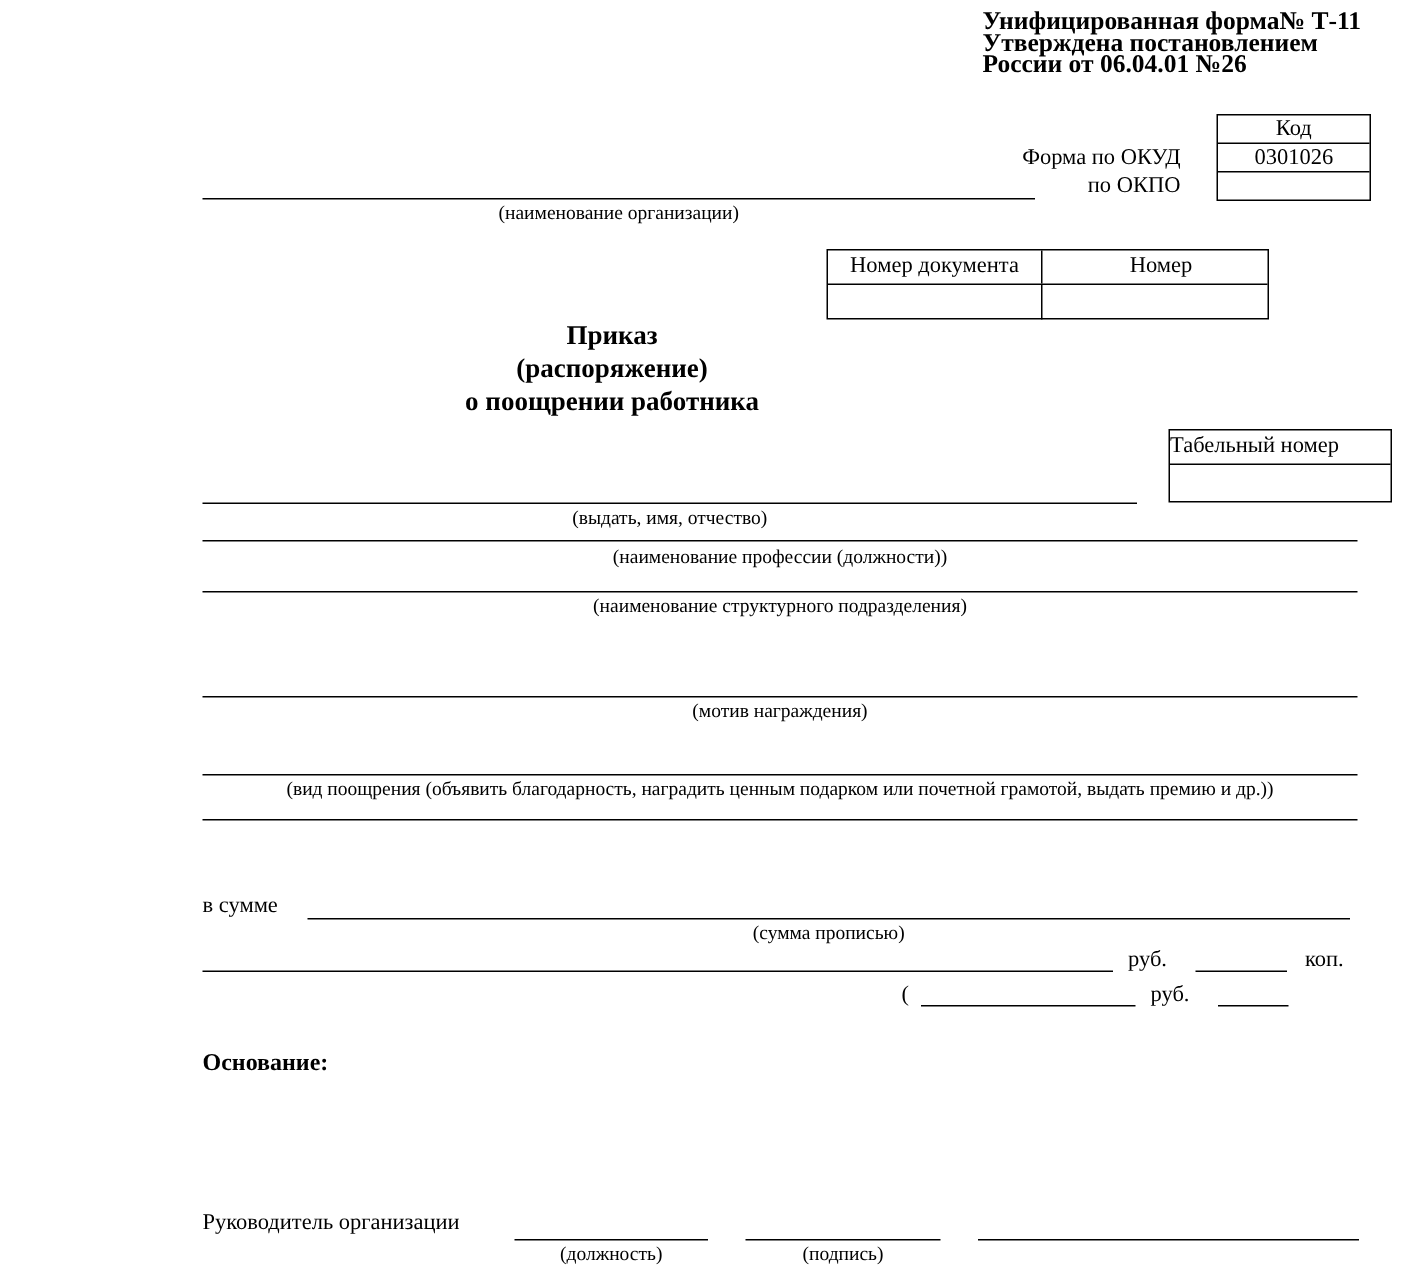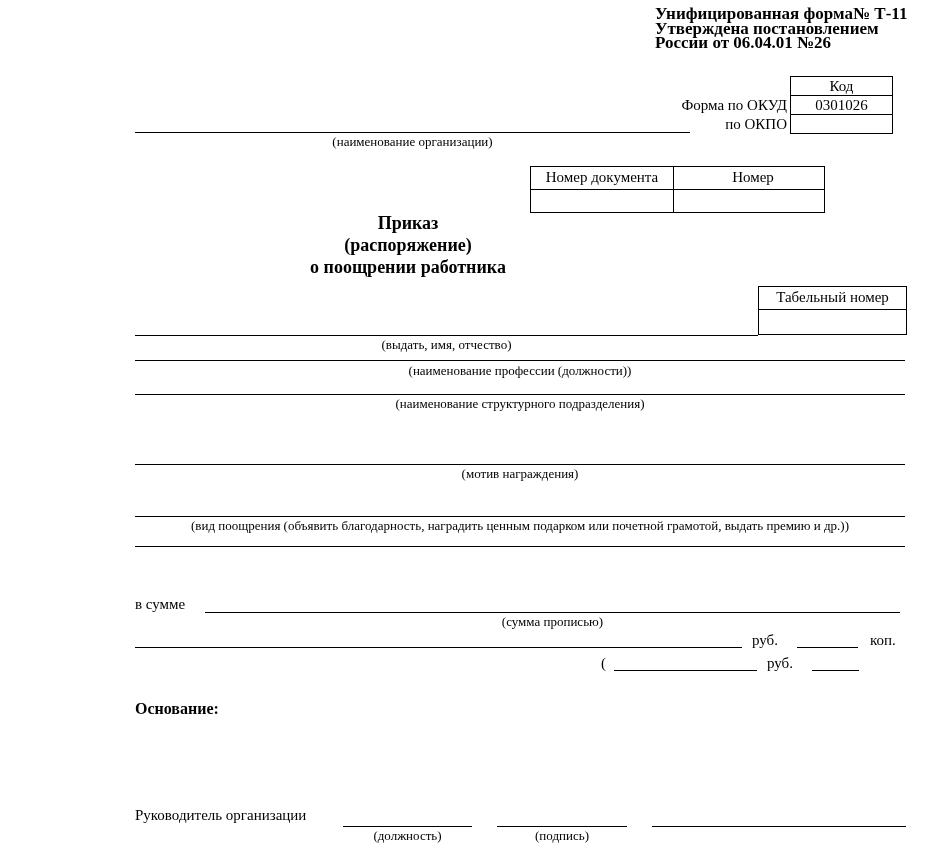--- a/index.html
+++ b/index.html
@@ -6,21 +6,21 @@
   .page {
     position:relative; width:947px; height:852px; background:#ffffff;
     font-family:"Liberation Serif","DejaVu Serif",serif; color:#000;
     overflow:hidden;
   }
   .abs { position:absolute; }
   .approval { left:655px; top:7px; width:280px; font-size:17px; font-weight:bold; line-height:14.5px; }
   .body-text { font-size:15px; line-height:17px; }
   .caption { font-size:13px; line-height:14px; text-align:center; }
   .fline { border-bottom:1px solid #000; height:14px; }
-  .box { border:1px solid #000; box-sizing:border-box; background:#fff; }
+  .box { border:1px solid #000; box-sizing:border-box; background:#fff;margin-left:21px; }
   .row { box-sizing:border-box; }
   .bt { border-top:1px solid #000; }
   .cell { box-sizing:border-box; display:inline-block; vertical-align:top; text-align:center; overflow:hidden; }
   .title { font-size:18px; font-weight:bold; line-height:22px; text-align:center; }
   .bold { font-weight:bold; }
   .right { text-align:right; }
 </style>
 </head>
 <body>
 
@@ -54,21 +54,21 @@
     </div>
   </div>
 
   <div class="abs title" style="left:208px; top:212px; width:400px;">
     <div>Приказ</div>
     <div>(распоряжение)</div>
     <div>о поощрении работника</div>
   </div>
 
   <div class="abs box" style="left:758px; top:286px; width:149px;">
-    <div class="row body-text" style="height:22px; line-height:21px; text-align:center;">Табельный номер</div>
+    <div class="row body-text" style="height:22px; line-height:21px; ">Табельный номер</div>
     <div class="row bt" style="height:25px;"></div>
   </div>
 
   <div class="abs fline" style="left:135px; top:321px; width:623px;"></div>
   <div class="abs caption" style="left:135px; top:338px; width:623px;">(выдать, имя, отчество)</div>
 
   <div class="abs fline" style="left:135px; top:346px; width:770px;"></div>
   <div class="abs caption" style="left:135px; top:364px; width:770px;">(наименование профессии (должности))</div>
 
   <div class="abs fline" style="left:135px; top:380px; width:770px;"></div>

